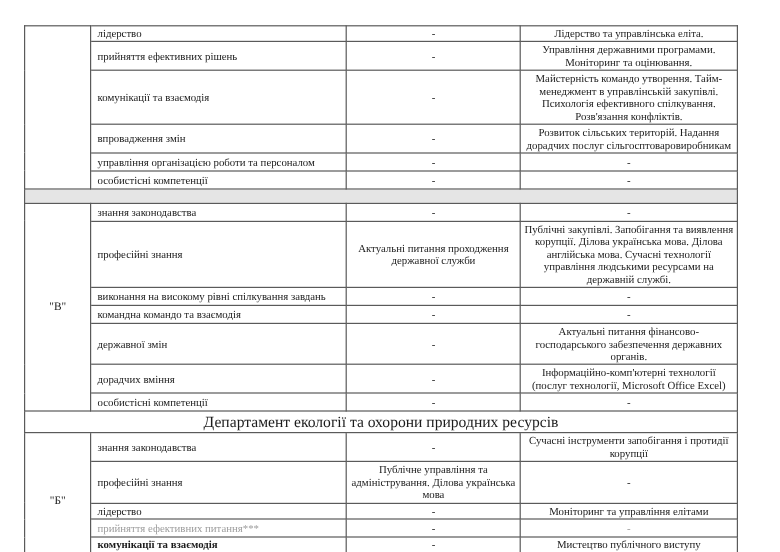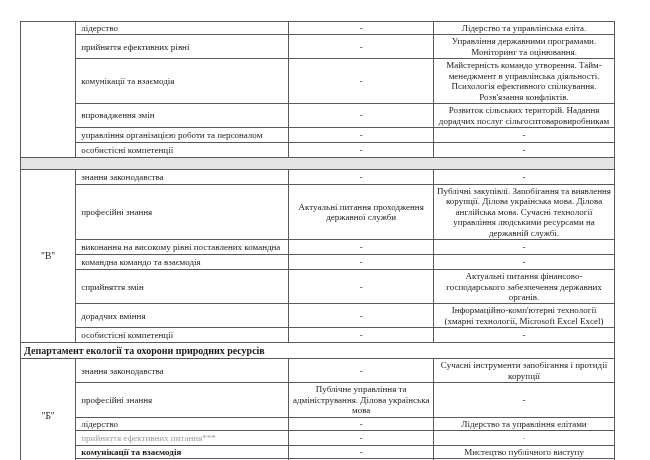--- a/index.html
+++ b/index.html
@@ -48,22 +48,23 @@
   td.center-cell {
     text-align: center;
   }
   tr.single td { height: 12px; }
   tr.separator-row td {
     background: #e5e5e5;
     height: 11px;
     padding: 0;
   }
   tr.header-row td {
-    font-weight: bold;
-    font-size: 10px;
+    font-weight: normal;
+    text-align: center;
+    font-size: 13px;
     height: 13px;
   }
   .muted { color: #9d9d9d; }
   .bold-text { font-weight: bold; }
 </style>
 </head>
 <body>
 
 <div class="page">
   <table class="doc-table">
@@ -74,28 +75,28 @@
       <col class="c-right">
     </colgroup>
     <tbody id="table-body">
         <tr>
           <td class="group-cell" rowspan="6"></td>
           <td class="comp-cell">лідерство</td>
           <td class="center-cell">-</td>
           <td class="center-cell">Лідерство та управлінська еліта.</td>
         </tr>
         <tr>
-          <td class="comp-cell">прийняття ефективних рівні</td>
+          <td class="comp-cell">прийняття ефективних рішень</td>
           <td class="center-cell">-</td>
           <td class="center-cell">Управління державними програмами. Моніторинг та оцінювання.</td>
         </tr>
         <tr>
           <td class="comp-cell">комунікації та взаємодія</td>
           <td class="center-cell">-</td>
-          <td class="center-cell">Майстерність командо утворення. Тайм-менеджмент в управлінська діяльності. Психологія ефективного спілкування. Розв'язання конфліктів.</td>
+          <td class="center-cell">Майстерність командо утворення. Тайм-менеджмент в управлінській закупівлі. Психологія ефективного спілкування. Розв'язання конфліктів.</td>
         </tr>
         <tr>
           <td class="comp-cell">впровадження змін</td>
           <td class="center-cell">-</td>
           <td class="center-cell">Розвиток сільських територій. Надання дорадчих послуг сільгосптоваровиробникам</td>
         </tr>
         <tr class="single">
           <td class="comp-cell">управління організацією роботи та персоналом</td>
           <td class="center-cell">-</td>
           <td class="center-cell">-</td>
@@ -113,38 +114,38 @@
           <td class="comp-cell">знання законодавства</td>
           <td class="center-cell">-</td>
           <td class="center-cell">-</td>
         </tr>
         <tr>
           <td class="comp-cell">професійні знання</td>
           <td class="center-cell">Актуальні питання проходження державної служби</td>
           <td class="center-cell">Публічні закупівлі. Запобігання та виявлення корупції. Ділова українська мова. Ділова англійська мова. Сучасні технології управління людськими ресурсами на державній службі.</td>
         </tr>
         <tr class="single">
-          <td class="comp-cell">виконання на високому рівні поставлених командна</td>
+          <td class="comp-cell">виконання на високому рівні спілкування завдань</td>
           <td class="center-cell">-</td>
           <td class="center-cell">-</td>
         </tr>
         <tr class="single">
           <td class="comp-cell">командна командо та взаємодія</td>
           <td class="center-cell">-</td>
           <td class="center-cell">-</td>
         </tr>
         <tr>
-          <td class="comp-cell">сприйняття змін</td>
+          <td class="comp-cell">державної змін</td>
           <td class="center-cell">-</td>
           <td class="center-cell">Актуальні питання фінансово-господарського забезпечення державних органів.</td>
         </tr>
         <tr>
           <td class="comp-cell">дорадчих вміння</td>
           <td class="center-cell">-</td>
-          <td class="center-cell">Інформаційно-комп'ютерні технології (хмарні технології, Microsoft Excel Excel)</td>
+          <td class="center-cell">Інформаційно-комп'ютерні технології (послуг технології, Microsoft Office Excel)</td>
         </tr>
         <tr class="single">
           <td class="comp-cell">особистісні компетенції</td>
           <td class="center-cell">-</td>
           <td class="center-cell">-</td>
         </tr>
         <tr class="header-row">
           <td colspan="4">Департамент екології та охорони природних ресурсів</td>
         </tr>
         <tr>
@@ -154,21 +155,21 @@
           <td class="center-cell">Сучасні інструменти запобігання і протидії корупції</td>
         </tr>
         <tr>
           <td class="comp-cell">професійні знання</td>
           <td class="center-cell">Публічне управління  та адміністрування. Ділова українська мова</td>
           <td class="center-cell">-</td>
         </tr>
         <tr>
           <td class="comp-cell">лідерство</td>
           <td class="center-cell">-</td>
-          <td class="center-cell">Лідерство та управління елітами</td>
+          <td class="center-cell">Моніторинг та управління елітами</td>
         </tr>
         <tr class="single">
           <td class="comp-cell muted">прийняття ефективних питання***</td>
           <td class="center-cell">-</td>
           <td class="center-cell muted">-</td>
         </tr>
         <tr>
           <td class="comp-cell bold-text">комунікації та взаємодія</td>
           <td class="center-cell">-</td>
           <td class="center-cell">Мистецтво публічного виступу</td>

